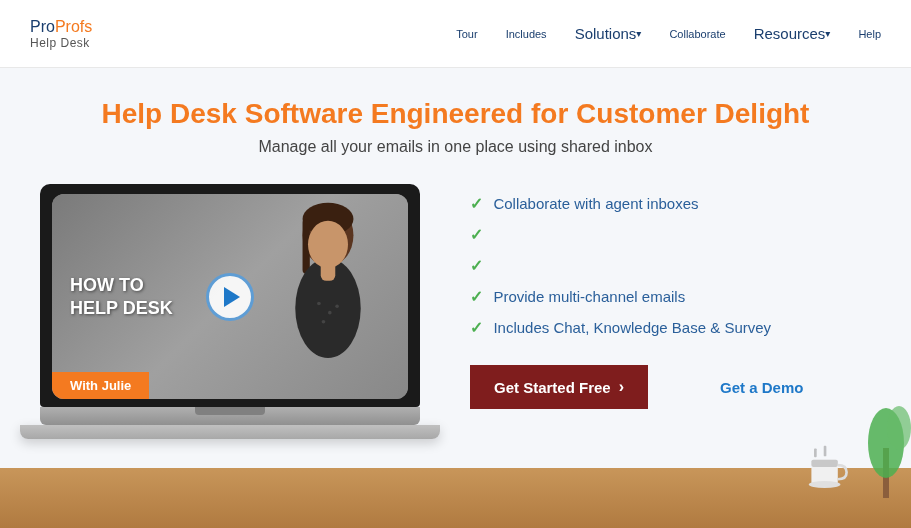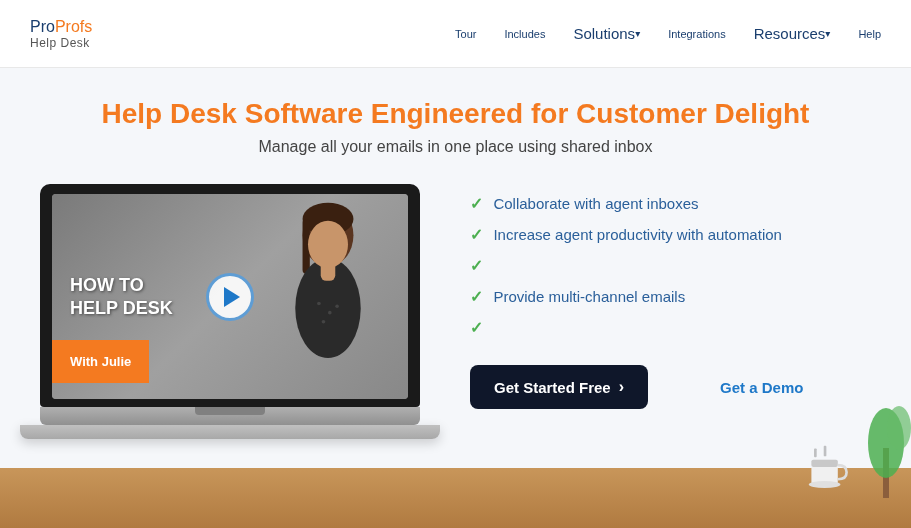--- a/index.html
+++ b/index.html
@@ -87,21 +87,21 @@
       flex-shrink: 0;
     }
     .laptop-screen-outer {
       background: #1a1a1a;
       border-radius: 10px 10px 4px 4px;
       padding: 10px 12px 8px 12px;
       width: 380px;
     }
     .laptop-screen {
       background: #8a8a8a;
-      border-radius: 4px;
+      border-radius: 12px;
       width: 100%;
       height: 205px;
       position: relative;
       overflow: hidden;
       display: flex;
       align-items: center;
       justify-content: center;
     }
     .laptop-screen-bg {
       position: absolute;
@@ -117,27 +117,27 @@
     }
     .video-overlay-text .how-to {
       font-size: 18px;
       font-weight: 900;
       color: #fff;
       line-height: 1.3;
       text-shadow: 1px 1px 3px rgba(0,0,0,0.5);
     }
     .video-with-julie {
       position: absolute;
-      bottom: 16px;
+      bottom: 0;
       left: 0;
       background: #f47a20;
       color: #fff;
       font-size: 13px;
       font-weight: 600;
-      padding: 14px 18px;
+      padding: 6px 18px;
       z-index: 2;
     }
     
     .person-silhouette {
       position: absolute;
       right: 20px;
       bottom: 0;
       width: 120px;
       height: 200px;
       z-index: 1;
@@ -232,27 +232,27 @@
       font-size: 16px;
       font-weight: bold;
       flex-shrink: 0;
     }
     .cta-row {
       display: flex;
       align-items: center;
       gap: 24px;
     }
     .btn-primary {
-      background: #0f172a;
+      background: #7f1d1d;
       color: #fff;
       border: none;
       padding: 13px 24px;
       font-size: 15px;
       font-weight: 600;
-      border-radius: 8px;
+      border-radius: 0;
       cursor: pointer;
       display: flex;
       align-items: center;
       gap: 8px;
     }
     .btn-primary .arrow {
       font-size: 16px;
     }
     .btn-secondary {
       color: #1e78c8;
@@ -294,21 +294,21 @@
     </div>
     <span class="logo-sub">Help Desk</span>
   </div>
   <nav>
     <a href="#">Tour</a>
     <a href="#">Includes</a>
     <span class="nav-dropdown">
       <span>Solutions</span>
       <span class="chevron">▾</span>
     </span>
-    <a href="#">Integrations</a>
+    <a href="#">Collaborate</a>
     <span class="nav-dropdown">
       <span>Resources</span>
       <span class="chevron">▾</span>
     </span>
     <a href="#">Help</a>
   </nav>
 </header>
 
 <section class="hero">
   <h1 class="hero-title">Help Desk Software Engineered for Customer Delight</h1>
@@ -356,31 +356,31 @@
     </div>
 
     <div class="features-side">
       <ul class="feature-list">
         <li>
           <span class="check-icon">✓</span>
           <span>Collaborate with agent inboxes</span>
         </li>
         <li>
           <span class="check-icon">✓</span>
-          <span>Increase agent productivity with automation</span>
         </li>
         <li>
           <span class="check-icon">✓</span>
         </li>
         <li>
           <span class="check-icon">✓</span>
           <span>Provide multi-channel emails</span>
         </li>
         <li>
           <span class="check-icon">✓</span>
+          <span>Includes Chat, Knowledge Base &amp; Survey</span>
         </li>
       </ul>
       <div class="cta-row">
         <button class="btn-primary">
           <span>Get Started Free</span>
           <span class="arrow">›</span>
         </button>
         <a href="#" class="btn-secondary">Get a Demo</a>
       </div>
     </div>

